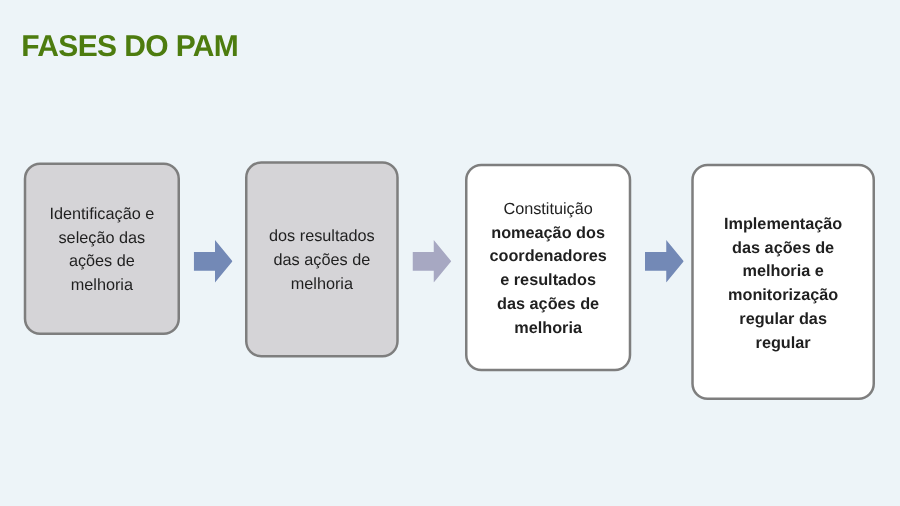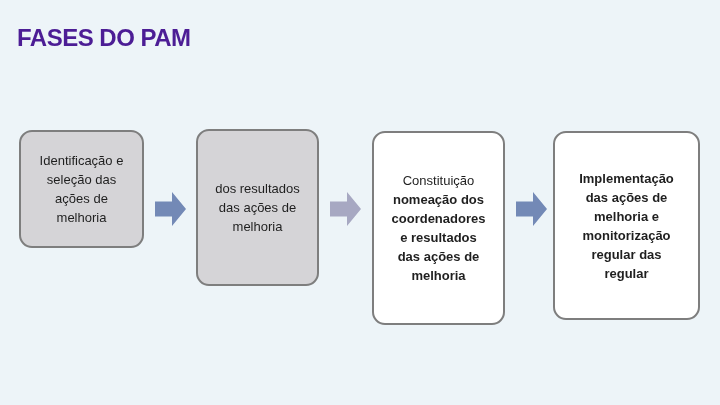--- a/index.html
+++ b/index.html
@@ -19,21 +19,21 @@
     inset: 0;
   }
   .slide-title {
     position: absolute;
     left: 17px;
     top: 24px;
     margin: 0;
     font-size: 24px;
     font-weight: bold;
     letter-spacing: -0.5px;
-    color: #4c1d95;
+    color: #4d7c0f;
   }
   .box {
     position: absolute;
     box-sizing: border-box;
     border: 2.5px solid #7e7e7e;
     border-radius: 13px;
     display: flex;
     align-items: center;
     justify-content: center;
     text-align: center;
@@ -41,23 +41,23 @@
     color: #1f1f1f;
     font-size: 13px;
     line-height: 19px;
   }
   .box .line { display: block; }
   .box.gray  { background: #d5d4d7; }
   .box.white { background: #ffffff; }
   .box.bold  { font-weight: bold; }
   .box .regular { font-weight: normal; }
 
-  #box1 { left: 19px;  top: 130px; width: 125px; height: 118px; }
+  #box1 { left: 19px;  top: 130px; width: 125px; height: 138px; }
   #box2 { left: 196px; top: 129px; width: 123px; height: 157px; }
-  #box3 { left: 372px; top: 131px; width: 133px; height: 194px; }
+  #box3 { left: 372px; top: 131px; width: 133px; height: 166px; }
   #box4 { left: 553px; top: 131px; width: 147px; height: 189px; }
 
   .arrow {
     position: absolute;
     display: block;
   }
   #arrow1 { left: 155px; top: 191px; width: 31px; height: 36px; }
   #arrow2 { left: 330px; top: 192px; width: 31px; height: 34px; }
   #arrow3 { left: 516px; top: 192px; width: 31px; height: 34px; }
 </style>

